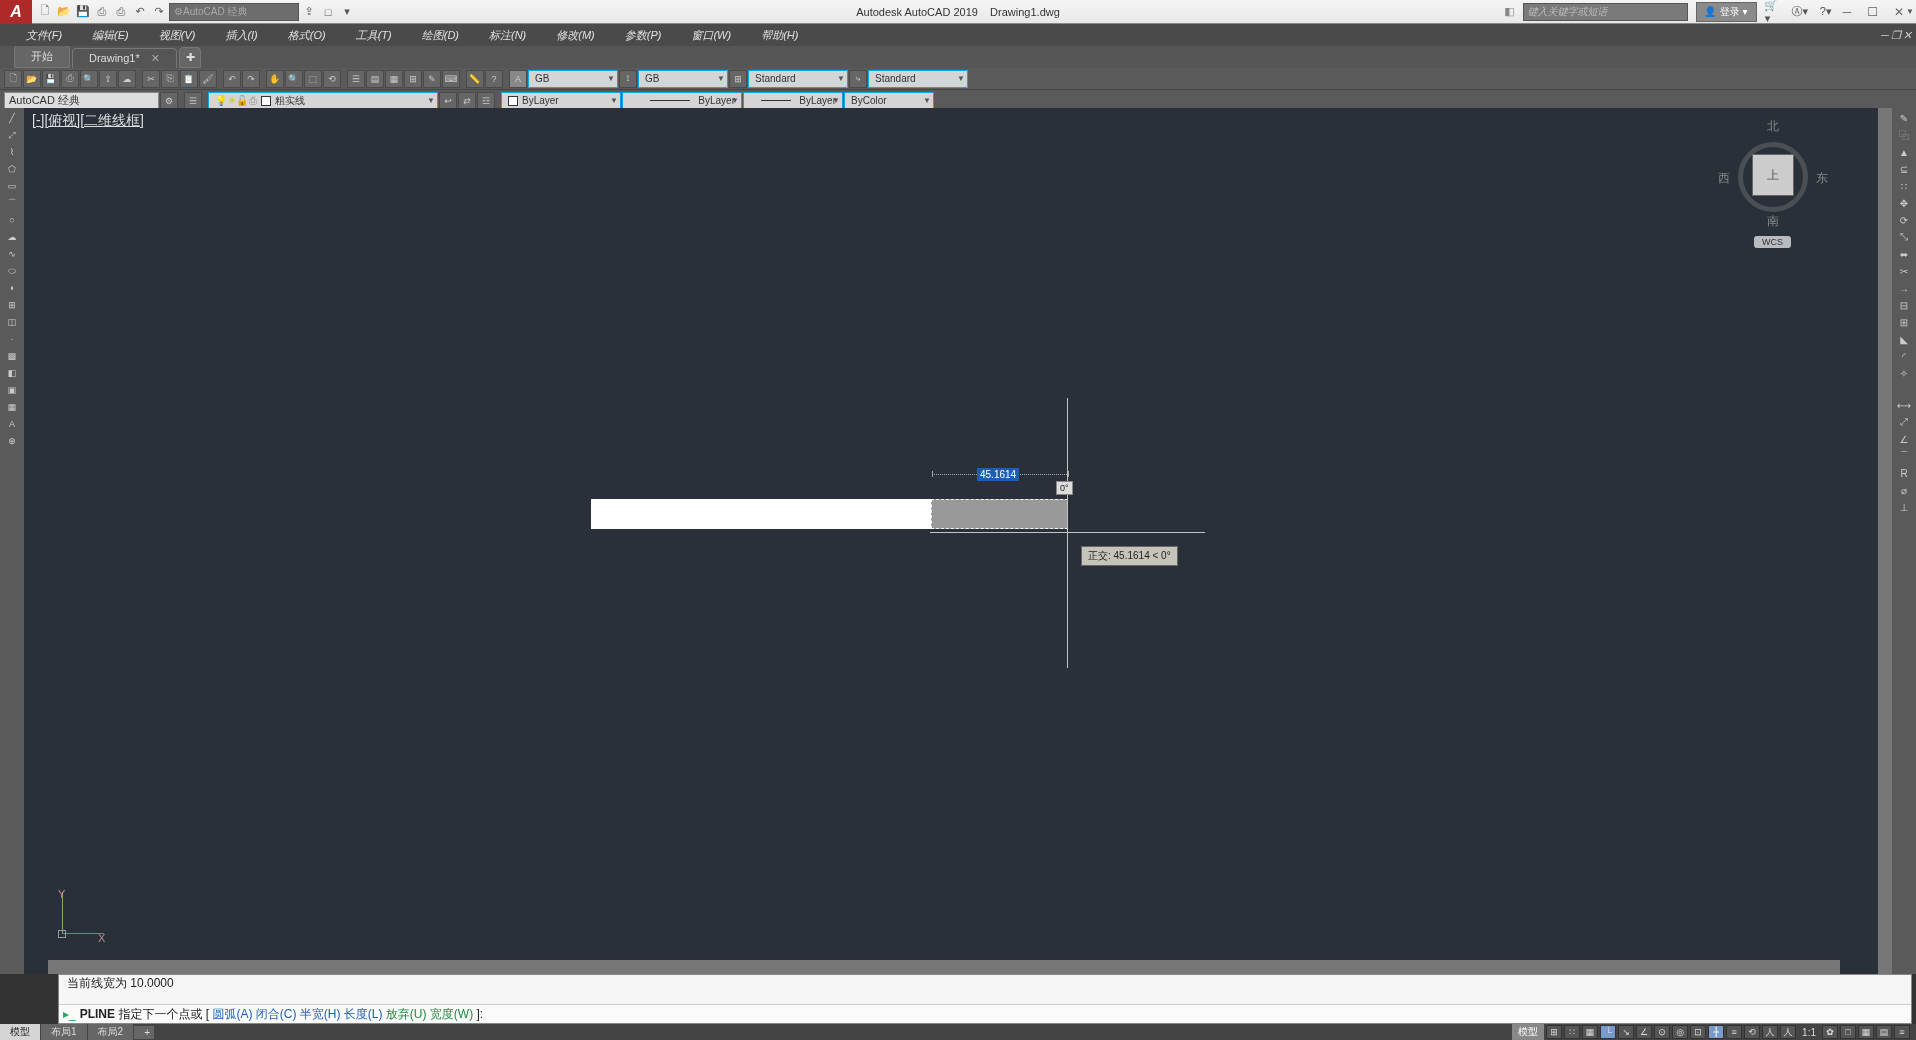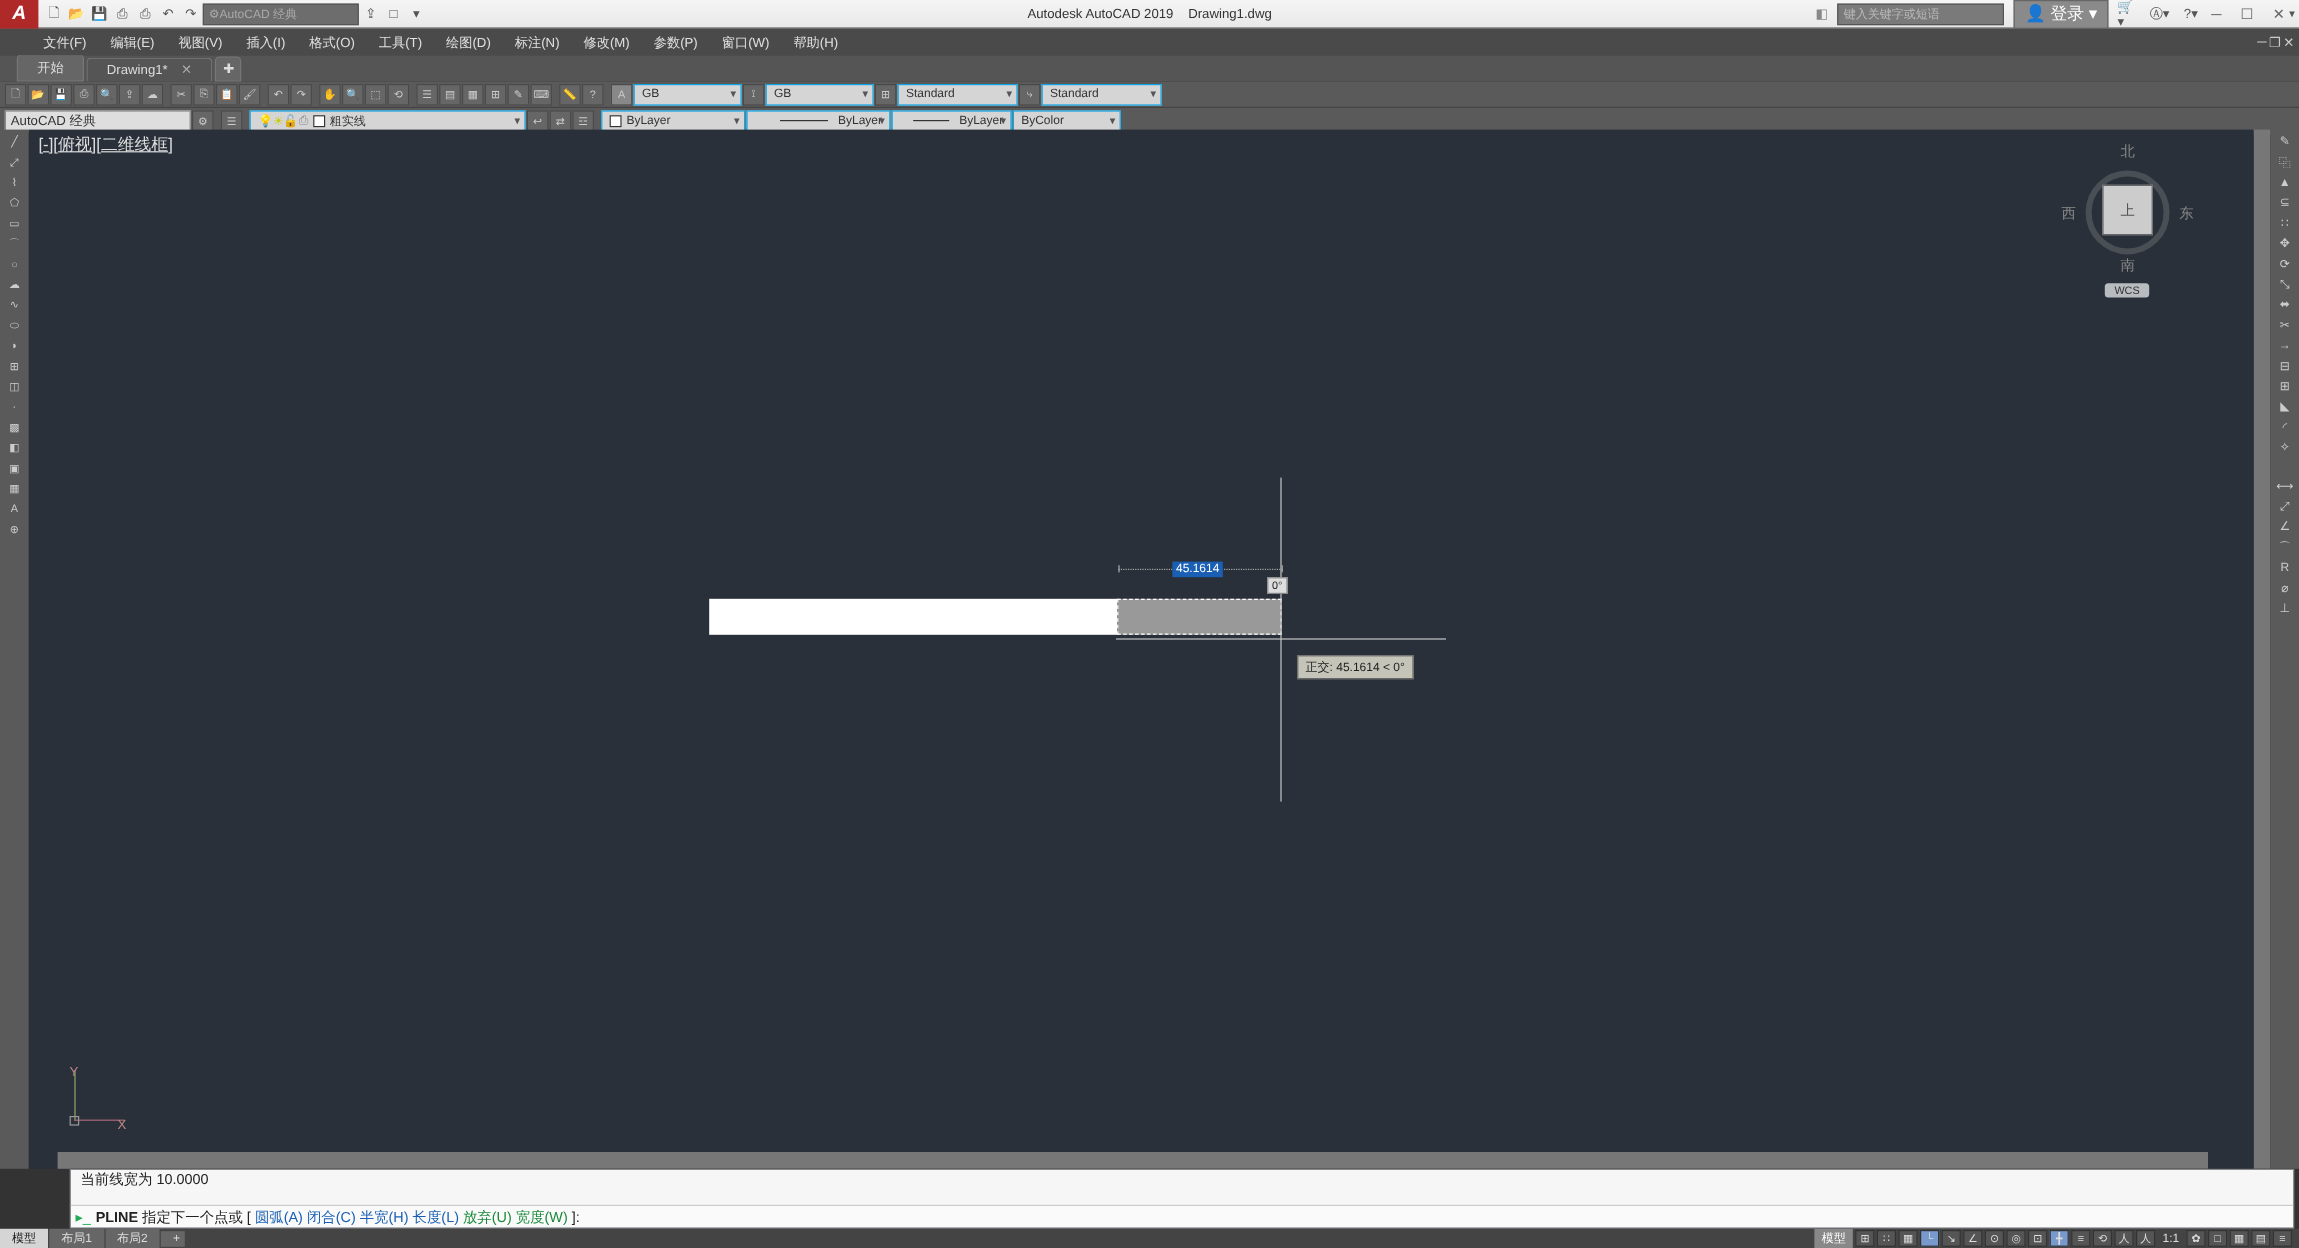--- a/index.html
+++ b/index.html
@@ -6,26 +6,26 @@
 body { width: 1916px; height: 1040px; background: #333; overflow: hidden; font-size: 11px; color: #ccc; position: relative; }
 
 
 .titlebar { height: 24px; background: linear-gradient(#f5f5f5,#e8e8e8); display: flex; align-items: center; position: relative; border-bottom: 1px solid #888; }
 .app-logo { width: 32px; height: 24px; background: #b02929; color: #fff; font-weight: bold; font-size: 16px; display: flex; align-items: center; justify-content: center; font-style: italic; }
 .qat { display: flex; align-items: center; gap: 1px; padding: 0 4px; }
 .qat-btn { width: 18px; height: 18px; display: flex; align-items: center; justify-content: center; font-size: 11px; color: #555; cursor: pointer; }
 .ws-dropdown { width: 130px; height: 18px; background: #6d6d6d; border: 1px solid #555; display: flex; align-items: center; padding: 0 4px; color: #aaa; font-size: 10px; }
 .title-center { position: absolute; left: 50%; transform: translateX(-50%); color: #333; font-size: 11px; }
 .title-right { position: absolute; right: 4px; display: flex; align-items: center; gap: 8px; }
-.search-box { width: 139px; height: 18px; background: #7a7a7a; border: 1px solid #555; color: #bbb; padding: 0 4px; font-size: 10px; display:flex; align-items:center; }
-.login-btn { background: #8a8a8a; color: #fff; padding: 2px 8px; font-size: 14px; border: 1px solid #666; }
+.search-box { width: 165px; height: 18px; background: #7a7a7a; border: 1px solid #555; color: #bbb; padding: 0 4px; font-size: 10px; font-style: italic; display:flex; align-items:center; }
+.login-btn { background: #8a8a8a; color: #fff; padding: 2px 8px; font-size: 10px; border: 1px solid #666; }
 .win-btns { display: flex; gap: 16px; color: #666; font-size: 12px; padding-right: 8px; }
 
 
-.menubar { height: 22px; background: #4a4a4a; display: flex; align-items: center; padding-left: 26px; gap: 0; position: relative; }
+.menubar { height: 22px; background: #4a4a4a; display: flex; align-items: center; padding-left: 16px; gap: 10px; position: relative; font-style: italic; }
 .menu-item { padding: 3px 10px; color: #e0e0e0; font-size: 11px; cursor: pointer; }
 .menu-right { position: absolute; right: 4px; display: flex; gap: 2px; color: #ccc; }
 
 
 .tabbar { height: 22px; background: #555; display: flex; align-items: flex-end; padding-left: 14px; }
 .tab { padding: 3px 16px; background: #666; color: #ddd; font-size: 11px; border-radius: 4px 4px 0 0; margin-right: 2px; border: 1px solid #777; }
 .tab.active { background: #555; border-bottom: none; }
 .tab-close { margin-left: 8px; color: #aaa; }
 
 

